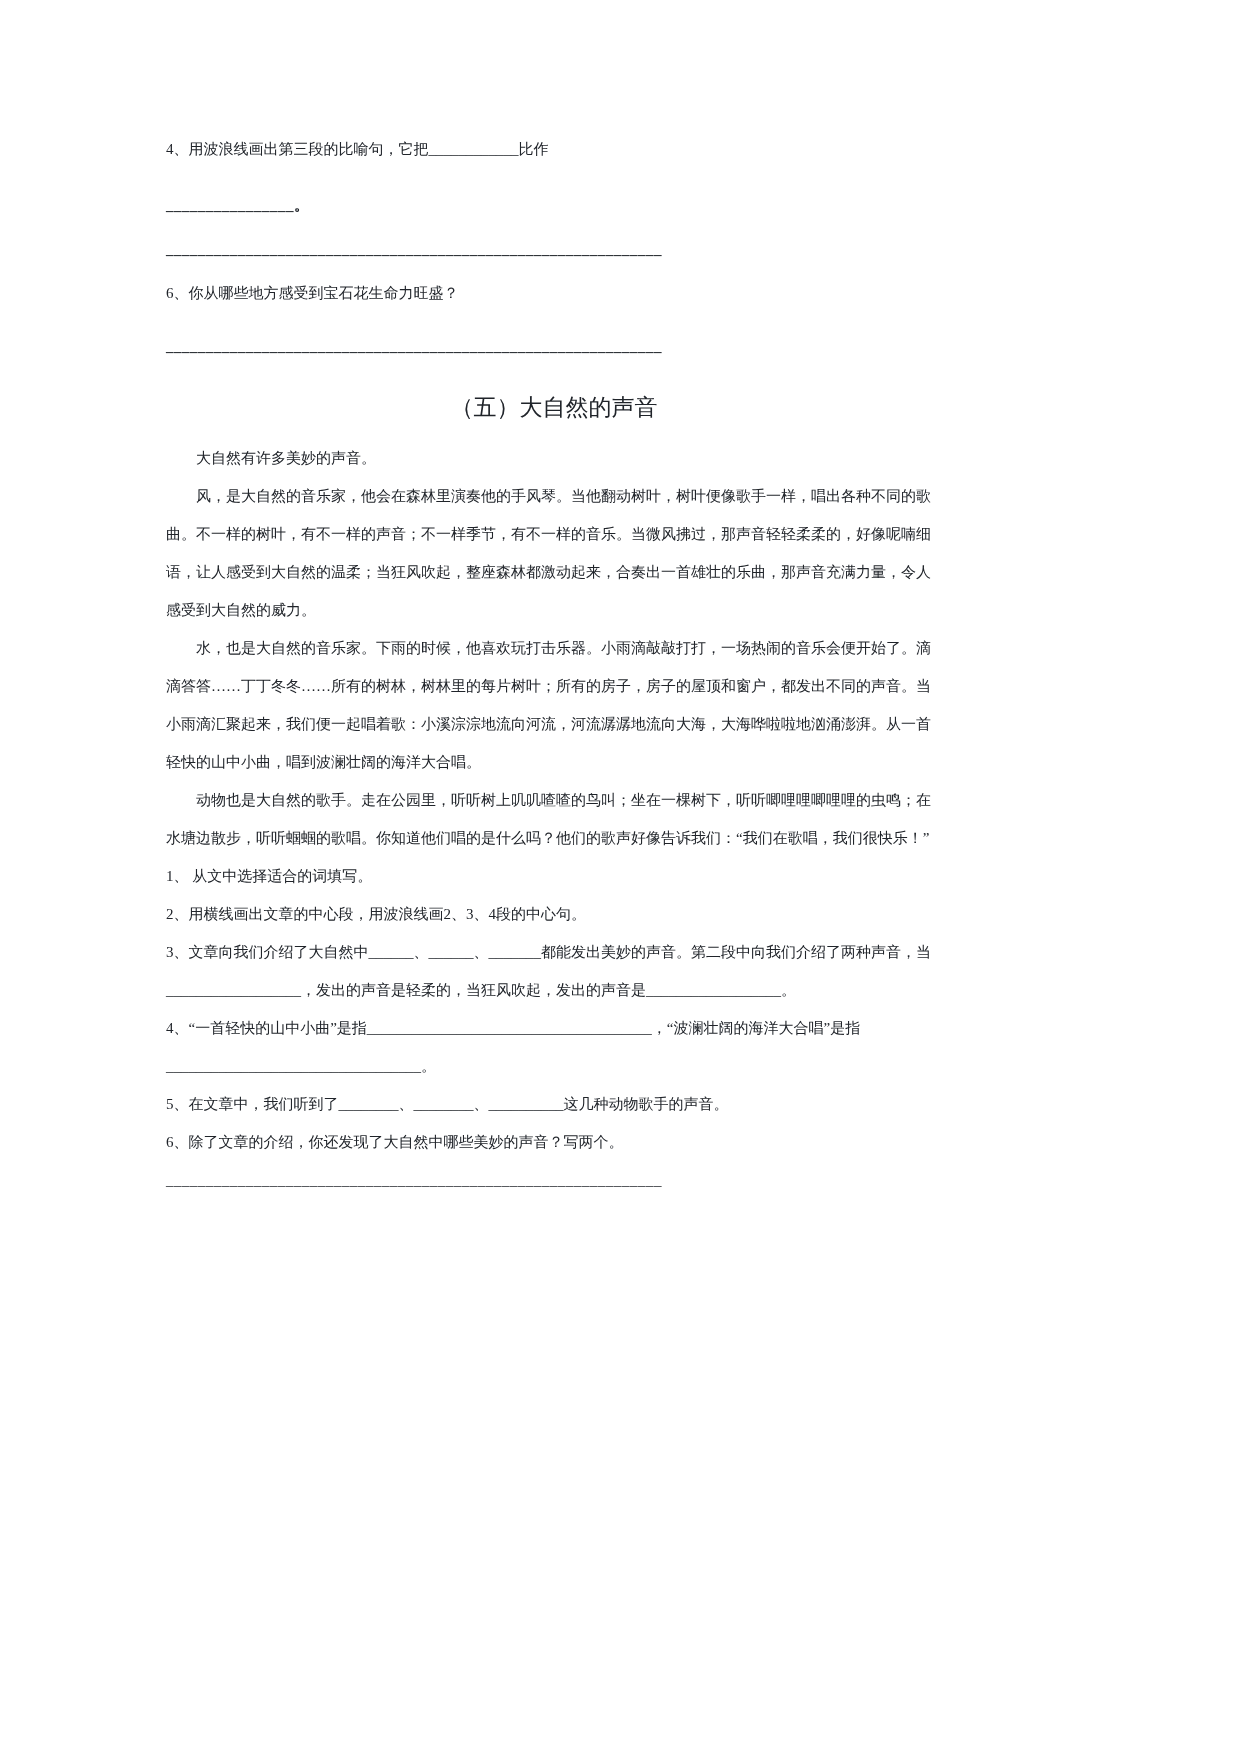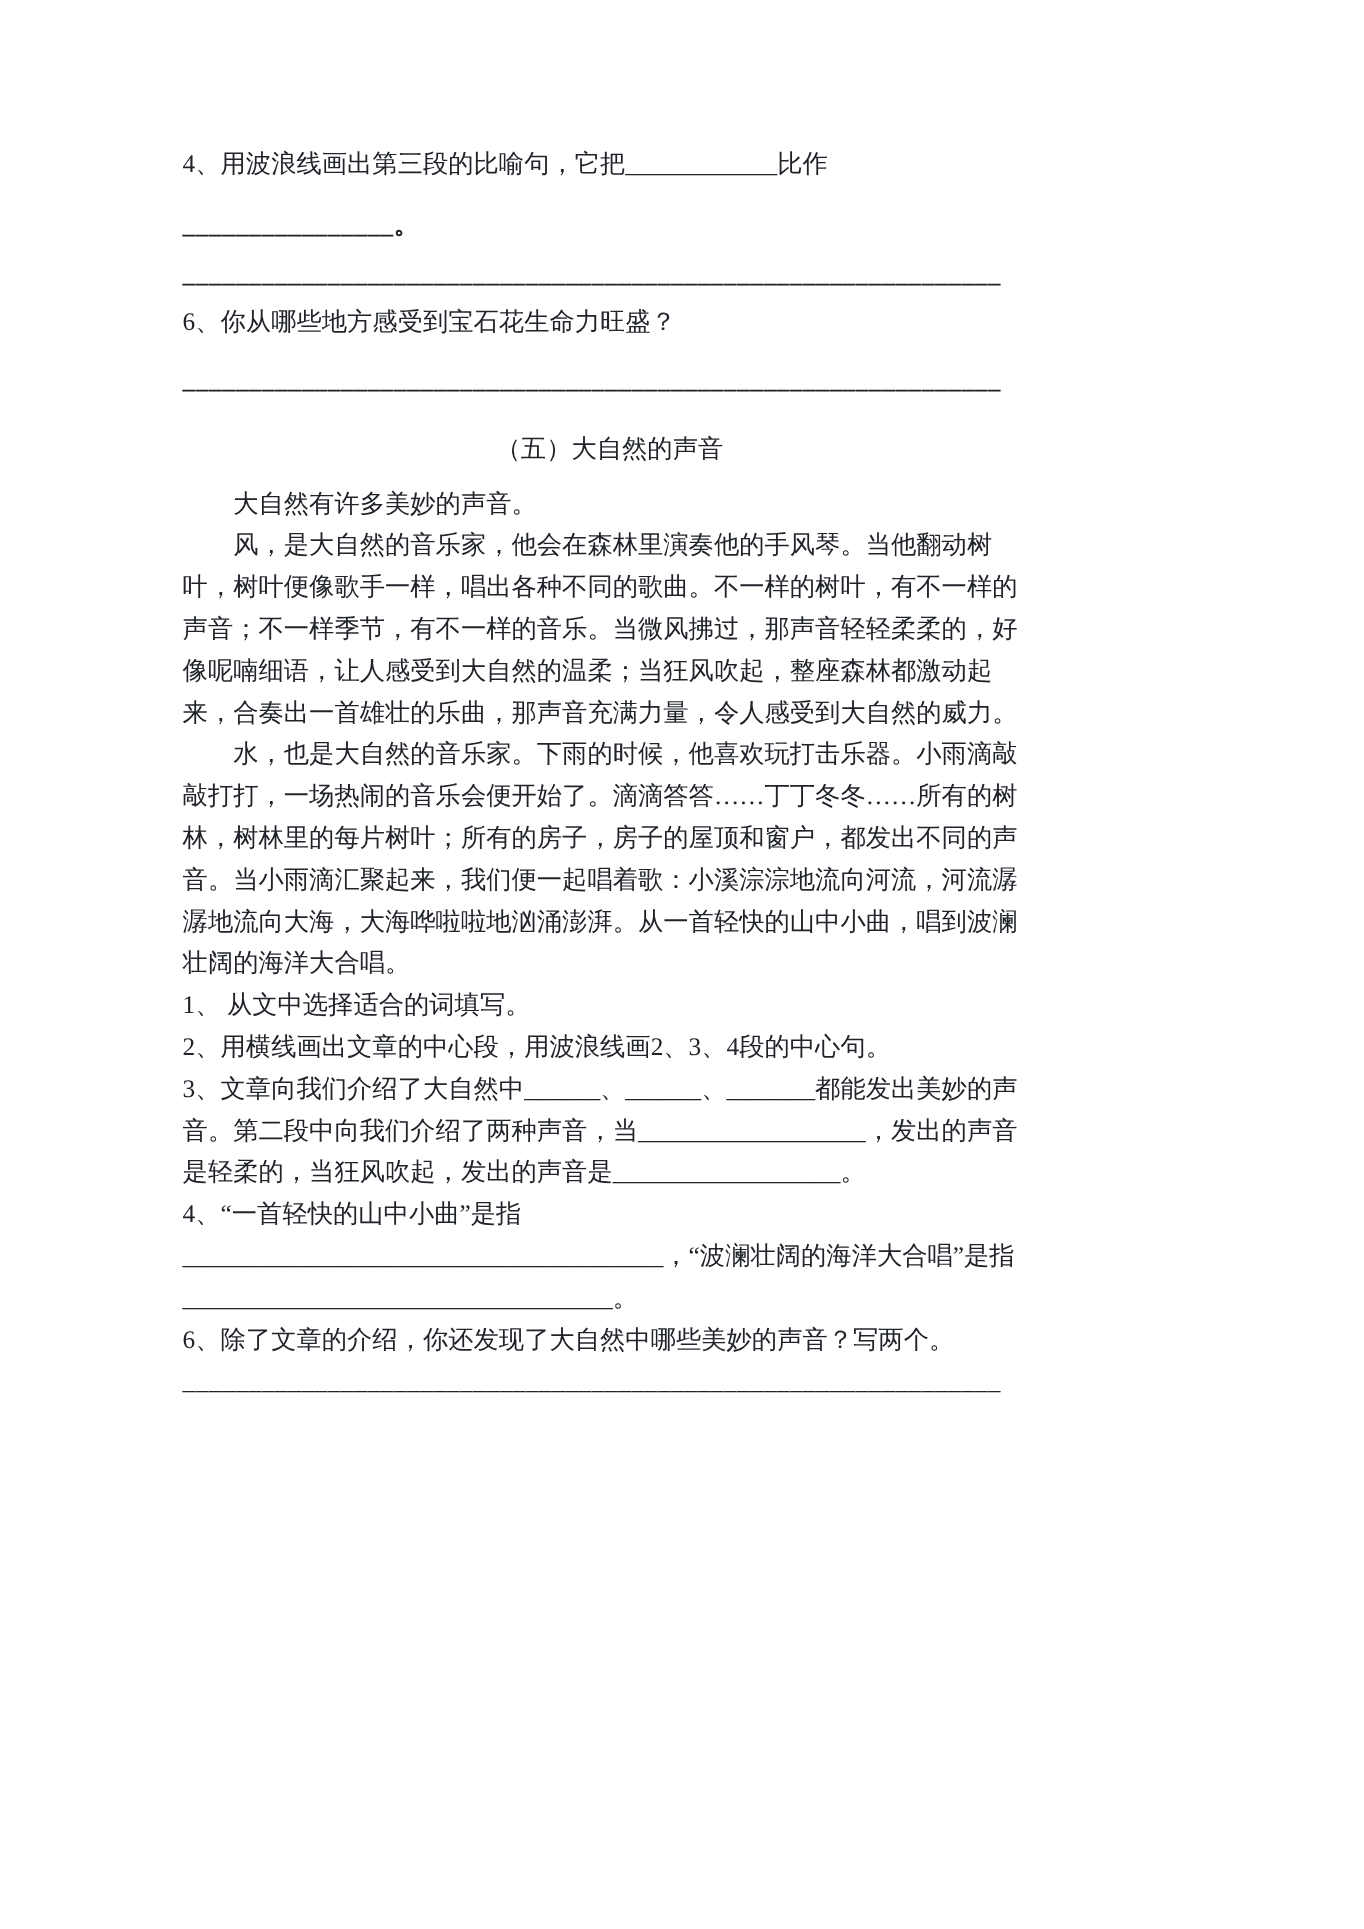--- a/index.html
+++ b/index.html
@@ -11,21 +11,21 @@
     color: #20242a;
     overflow: hidden;
   }
   .page {
     position: relative;
     width: 1240px;
     height: 1754px;
     padding: 130px 298px 0 166px;
   }
   p {
-    font-size: 23px;
+    font-size: 15px;
     line-height: 38px;
     overflow-wrap: break-word;
   }
   
   .carryover p.q4a { margin-bottom: 18px; }
   .carryover p.q4b { margin-bottom: 2px; }
   .carryover p.q5  { margin-bottom: 12px; }
   .carryover p.qblank { margin-bottom: 6px; letter-spacing: 0.5px; font-weight: bold; }
   .carryover p.q6  { margin-bottom: 15px; }
 
@@ -69,25 +69,27 @@
     <p class="q6">6、你从哪些地方感受到宝石花生命力旺盛？</p>
     <p class="qblank">______________________________________________________________</p>
   </section>
 
   <h2 class="passage-title">（五）大自然的声音</h2>
 
   <section class="passage">
     <p>大自然有许多美妙的声音。</p>
     <p>风，是大自然的音乐家，他会在森林里演奏他的手风琴。当他翻动树叶，树叶便像歌手一样，唱出各种不同的歌曲。不一样的树叶，有不一样的声音；不一样季节，有不一样的音乐。当微风拂过，那声音轻轻柔柔的，好像呢喃细语，让人感受到大自然的温柔；当狂风吹起，整座森林都激动起来，合奏出一首雄壮的乐曲，那声音充满力量，令人感受到大自然的威力。</p>
     <p>水，也是大自然的音乐家。下雨的时候，他喜欢玩打击乐器。小雨滴敲敲打打，一场热闹的音乐会便开始了。滴滴答答……丁丁冬冬……所有的树林，树林里的每片树叶；所有的房子，房子的屋顶和窗户，都发出不同的声音。当小雨滴汇聚起来，我们便一起唱着歌：小溪淙淙地流向河流，河流潺潺地流向大海，大海哗啦啦地汹涌澎湃。从一首轻快的山中小曲，唱到波澜壮阔的海洋大合唱。</p>
+    <p>动物也是大自然的歌手。走在公园里，听听树上叽叽喳喳的鸟叫；坐在一棵树下，听听唧哩哩唧哩哩的虫鸣；在水塘边散步，听听蝈蝈的歌唱。你知道他们唱的是什么吗？他们的歌声好像告诉我们：“我们在歌唱，我们很快乐！”</p>
   </section>
 
   <section class="questions">
     <p>1、 从文中选择适合的词填写。</p>
     <p>2、用横线画出文章的中心段，用波浪线画2、3、4段的中心句。</p>
     <p>3、文章向我们介绍了大自然中______、______、_______都能发出美妙的声音。第二段中向我们介绍了两种声音，当__________________，发出的声音是轻柔的，当狂风吹起，发出的声音是__________________。</p>
     <p>4、“一首轻快的山中小曲”是指______________________________________，“波澜壮阔的海洋大合唱”是指__________________________________。</p>
+    <p>5、在文章中，我们听到了________、________、__________这几种动物歌手的声音。</p>
     <p>6、除了文章的介绍，你还发现了大自然中哪些美妙的声音？写两个。</p>
     <p class="blank-line">______________________________________________________________</p>
   </section>
 
 
 </div>
 
 </body></html>

